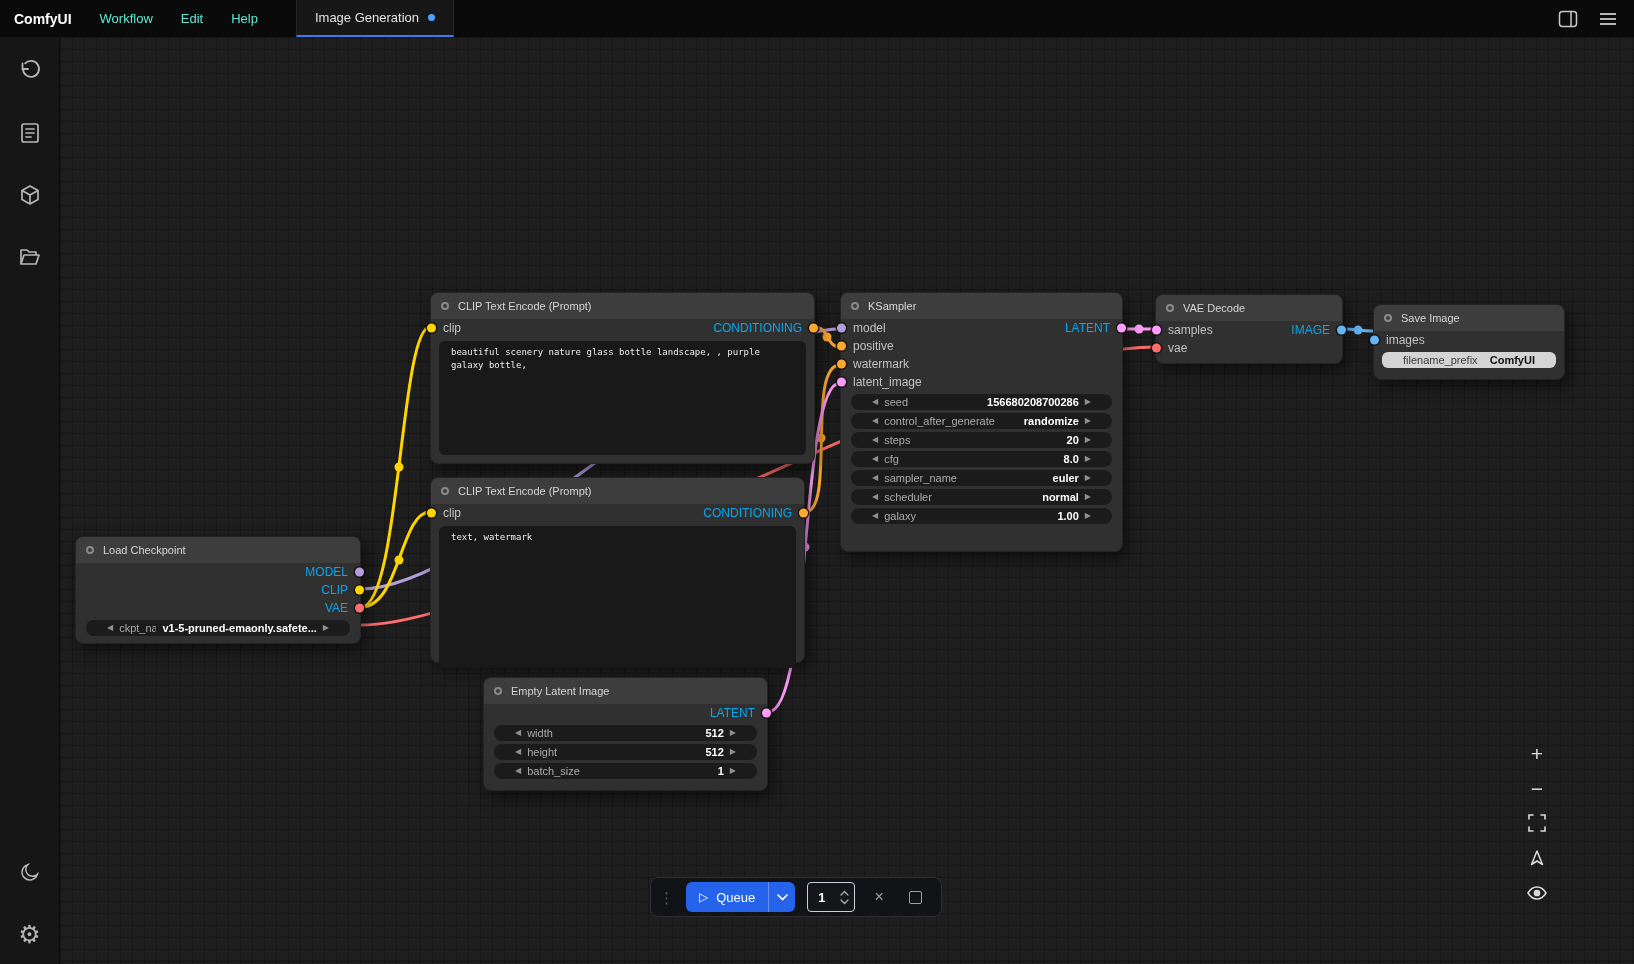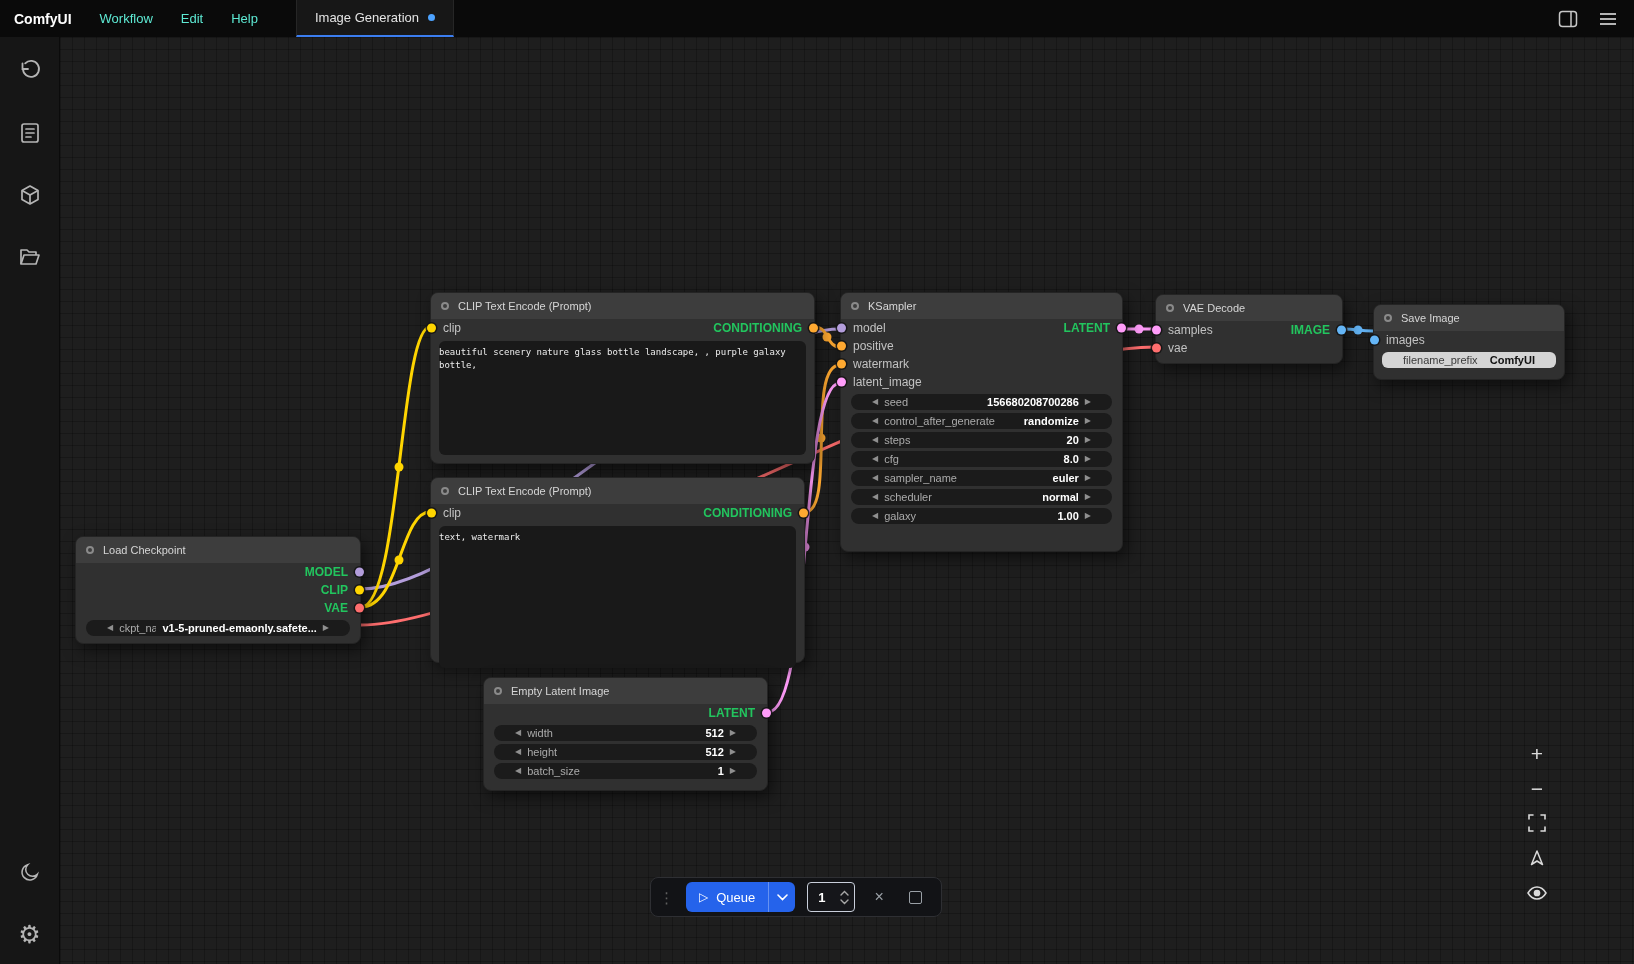--- a/index.html
+++ b/index.html
@@ -28,32 +28,32 @@
   .wires{position:absolute;top:0;left:0;z-index:1;pointer-events:none}
 
   
   .node{position:absolute;z-index:2;background:#303030;border-radius:8px;border:1px solid #242424;box-shadow:4px 6px 16px rgba(0,0,0,.55);color:#c9c9c9;font-size:12px}
   .node-title{height:26px;display:flex;align-items:center;gap:9px;padding:0 10px;background:#3d3d3d;border-radius:7px 7px 0 0;color:#d6d6d6;font-size:11px}
   .collapse-dot{width:8px;height:8px;border-radius:50%;border:2px solid #8a8a8a;flex:none}
   .slot-row{position:relative;display:flex;align-items:center;height:18px;padding:0 12px;font-size:12px}
   .slot-row.between{justify-content:space-between}
   .slot-row.outonly{justify-content:flex-end}
   .in-label{color:#c2c2c2}
-  .out-label{font-weight:700;color:#22c55e}
+  .out-label{font-weight:400;color:#0ea5e9}
   .dot{position:absolute;top:50%;width:9px;height:9px;border-radius:50%;transform:translateY(-50%);box-shadow:0 0 0 1.5px rgba(18,18,18,.85)}
   .dot.in{left:-4px}
   .dot.out{right:-4px}
   .widget{height:16px;margin:3px 10px;background:#1b1b1b;border-radius:8px;display:flex;align-items:center;padding:0 21px;gap:6px;font-size:11px}
   .warr{color:#8f8f8f;font-size:8px;line-height:1;flex:none}
   .wname{color:#ababab;flex:1;white-space:nowrap;overflow:hidden}
   .wval{color:#ffffff;font-weight:700;white-space:nowrap}
   .widget.light{background:#d4d4d4;border-radius:6px;margin:3px 8px}
   .widget.light .wname{color:#3a3a3a}
   .widget.light .wval{color:#111111}
-  .textarea{margin:4px 8px;background:#191919;border-radius:6px;padding:5px 0;font-family:"DejaVu Sans Mono",monospace;font-size:9px;color:#ececec;white-space:pre-wrap;line-height:1.4;overflow:hidden}
+  .textarea{margin:4px 8px;background:#191919;border-radius:6px;padding:5px 12px;font-family:"DejaVu Sans Mono",monospace;font-size:9px;color:#ececec;white-space:pre-wrap;line-height:1.4;overflow:hidden}
 
   
   .queue-bar{position:absolute;left:650px;top:877px;z-index:40;display:flex;align-items:center;gap:12px;background:#121316;border:1px solid #2e2f33;border-radius:8px;padding:4px 14px 4px 8px;height:40px}
   .drag-handle{color:#5f5f5f;font-size:15px;line-height:1}
   .queue-btn{display:flex;align-items:stretch;height:30px;background:#2563eb;border-radius:6px;color:#fff;overflow:hidden}
   .queue-main{display:flex;align-items:center;gap:8px;padding:0 13px;font-size:13px}
   .play-glyph{font-size:12px;line-height:1}
   .queue-caret{display:flex;align-items:center;justify-content:center;width:27px;border-left:1px solid rgba(255,255,255,.3)}
   .count-box{display:flex;align-items:stretch;height:30px;border:1px solid #c9cfdb;border-radius:4px;overflow:hidden;background:#15161a}
   .count-val{width:27px;display:flex;align-items:center;justify-content:center;color:#ffffff;font-size:13px;font-weight:700}

